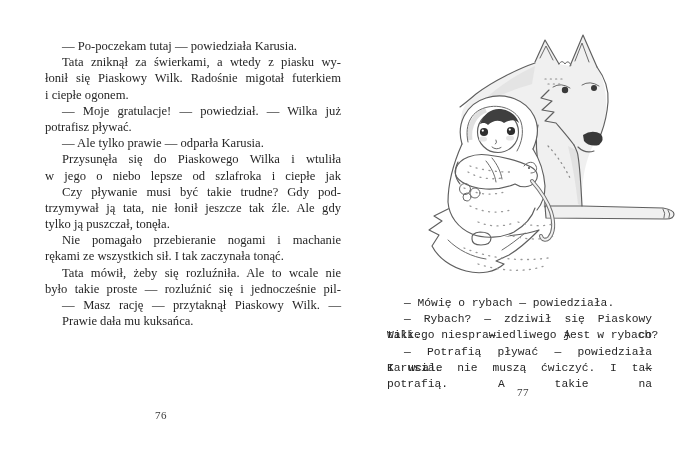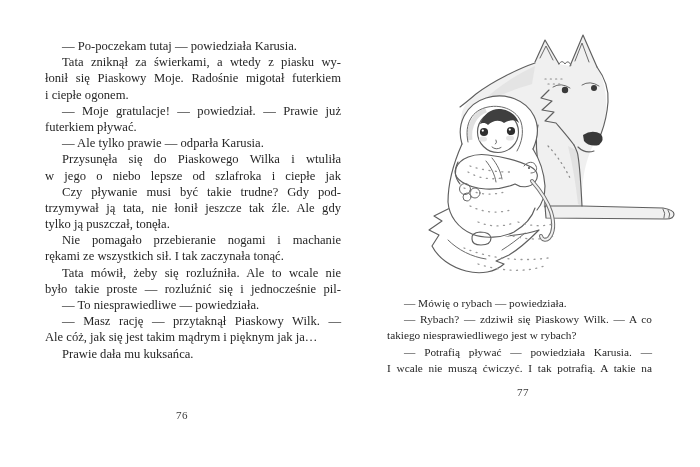--- a/index.html
+++ b/index.html
@@ -5,65 +5,63 @@
   html,body{margin:0;padding:0;}
   body{
     width:700px;height:467px;position:relative;overflow:hidden;
     background:#ffffff;
     font-family:"Liberation Serif","DejaVu Serif",serif;
     color:#262626;
   }
   .spread{position:absolute;inset:0;}
   .textblock{position:absolute;}
   #left-text{left:45px;top:38px;width:296px;font-size:12.6px;}
-  #right-text{left:387px;top:295px;width:265px;font-size:11.3px;}
+  #right-text{left:387px;top:295px;width:265px;font-size:11.3px;font-family:Liberation Mono, monospace;}
   .line{
     line-height:16.2px;height:16.2px;white-space:nowrap;
     text-align:justify;text-align-last:left;
   }
   .line.just{white-space:normal;text-align-last:justify;}
   .line.indent{text-indent:17px;}
   .pagenum{
     position:absolute;width:34px;text-align:center;
     font-size:11px;color:#3a3a3a;letter-spacing:.5px;
   }
-  #pagenum-left{left:165px;top:409px;}
+  #pagenum-left{left:144px;top:409px;}
   #pagenum-right{left:506px;top:386px;}
   #illustration{position:absolute;left:418px;top:26px;width:264px;height:252px;}
   svg{display:block;width:100%;height:100%;}
   .ln{fill:none;stroke:#5f5f5f;stroke-width:1.15;stroke-linecap:round;stroke-linejoin:round;}
   .ln2{fill:none;stroke:#6a6a6a;stroke-width:1;stroke-linecap:round;stroke-linejoin:round;}
   .stip{fill:none;stroke:#999;stroke-width:1.3;stroke-linecap:round;stroke-dasharray:1 5.5;}
   .stip2{fill:none;stroke:#8a8a8a;stroke-width:1.2;stroke-linecap:round;stroke-dasharray:1.1 4.2;}
 </style>
 </head>
 <body>
 
 <div class="spread">
 
   <div id="left-text" class="textblock">
       <div class="line indent">— Po-poczekam tutaj — powiedziała Karusia.</div>
       <div class="line just indent">Tata zniknął za świerkami, a wtedy z piasku wy-</div>
-      <div class="line just">łonił się Piaskowy Moje. Radośnie migotał futerkiem</div>
+      <div class="line just">łonił się Piaskowy Wilk. Radośnie migotał futerkiem</div>
       <div class="line">i ciepłe ogonem.</div>
-      <div class="line just indent">— Moje gratulacje! — powiedział. — Prawie już</div>
-      <div class="line">futerkiem pływać.</div>
+      <div class="line just indent">— Moje gratulacje! — powiedział. — Wilka już</div>
+      <div class="line">potrafisz pływać.</div>
       <div class="line indent">— Ale tylko prawie — odparła Karusia.</div>
       <div class="line just indent">Przysunęła się do Piaskowego Wilka i wtuliła</div>
       <div class="line just">w jego o niebo lepsze od szlafroka i ciepłe jak</div>
       <div class="line just indent">Czy pływanie musi być takie trudne? Gdy pod-</div>
       <div class="line just">trzymywał ją tata, nie łonił jeszcze tak źle. Ale gdy</div>
       <div class="line">tylko ją puszczał, tonęła.</div>
       <div class="line just indent">Nie pomagało przebieranie nogami i machanie</div>
       <div class="line">rękami ze wszystkich sił. I tak zaczynała tonąć.</div>
       <div class="line just indent">Tata mówił, żeby się rozluźniła. Ale to wcale nie</div>
       <div class="line just">było takie proste — rozluźnić się i jednocześnie pil-</div>
-      <div class="line indent">— To niesprawiedliwe — powiedziała.</div>
       <div class="line just indent">— Masz rację — przytaknął Piaskowy Wilk. —</div>
-      <div class="line">Ale cóż, jak się jest takim mądrym i pięknym jak ja…</div>
       <div class="line indent">Prawie dała mu kuksańca.</div>
     </div>
 
   <div id="pagenum-left" class="pagenum">76</div>
 
   <div id="right-text" class="textblock">
       <div class="line indent">— Mówię o rybach — powiedziała.</div>
       <div class="line just indent">— Rybach? — zdziwił się Piaskowy Wilk. — A co</div>
       <div class="line">takiego niesprawiedliwego jest w rybach?</div>
       <div class="line just indent">— Potrafią pływać — powiedziała Karusia. —</div>

